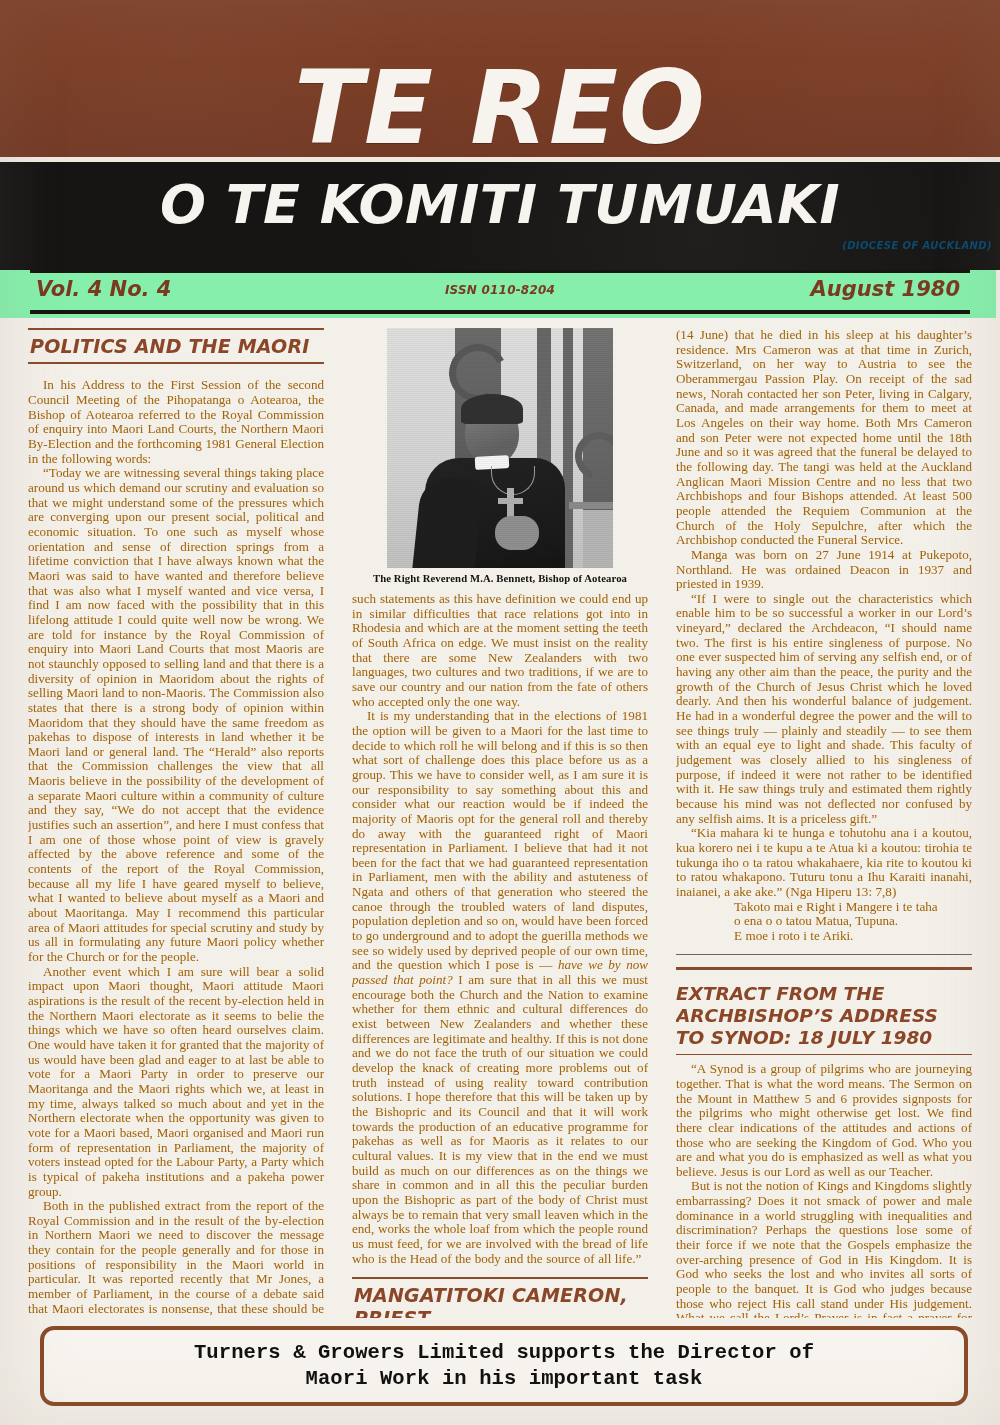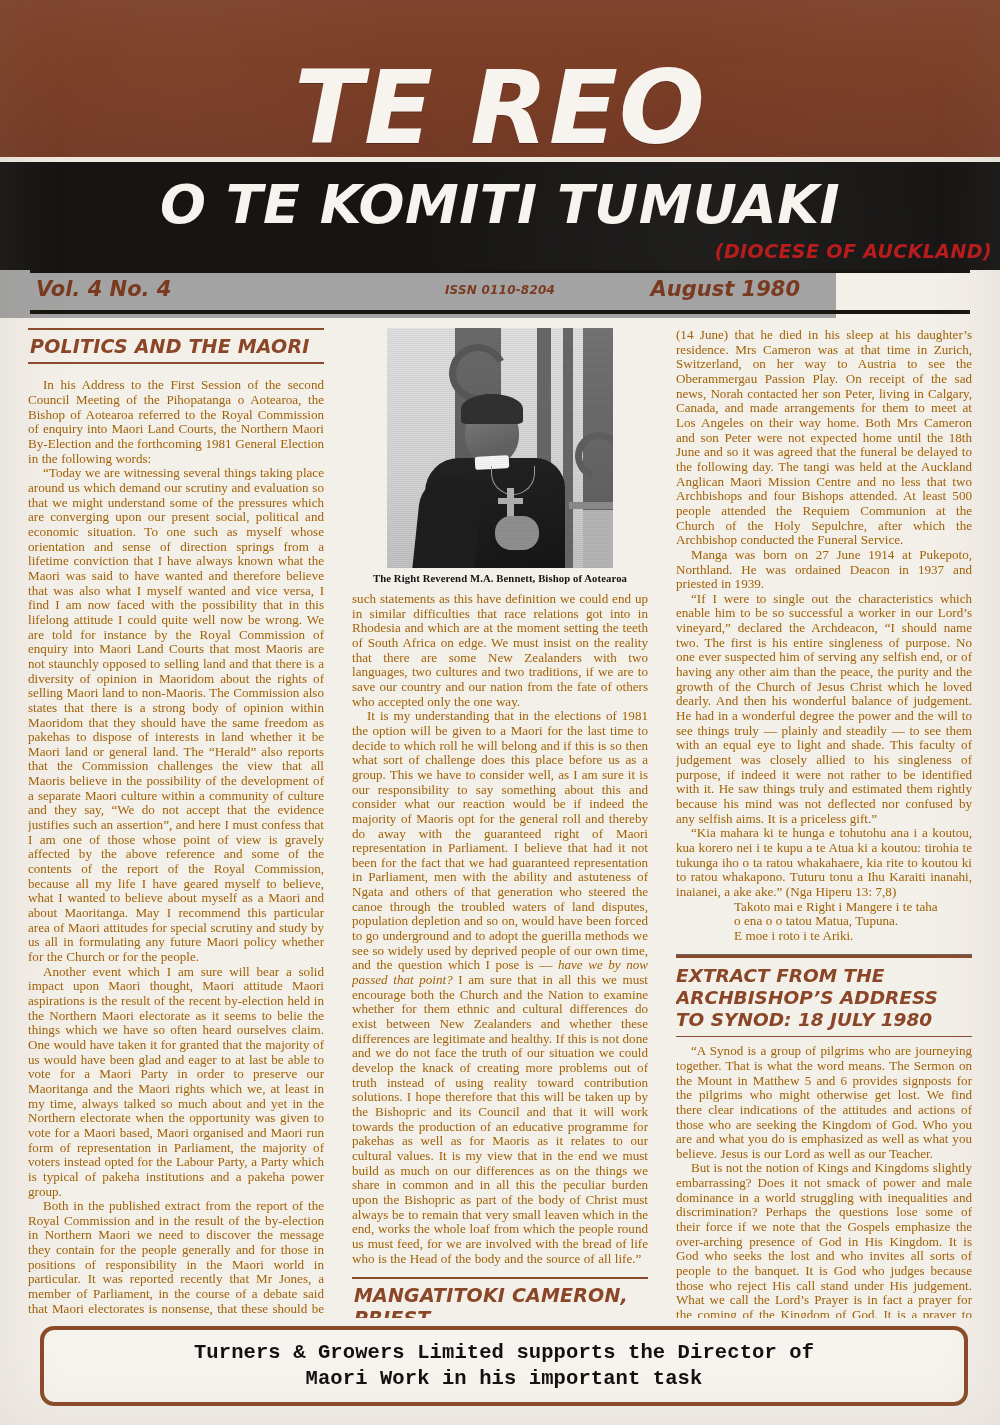--- a/index.html
+++ b/index.html
@@ -52,29 +52,29 @@
     font-style:italic;font-weight:bold;
     font-size:54px;line-height:1;
     letter-spacing:.5px;
     color:#f7f4ef;
     z-index:6;
   }
   .title-diocese{
     position:absolute;right:8px;top:240px;
     font-family:"DejaVu Sans",sans-serif;
     font-style:italic;font-weight:bold;
-    font-size:19px;letter-spacing:.4px;
-    color:#b91c1c;
+    font-size:10px;letter-spacing:.4px;
+    color:#0c4a6e;
     z-index:7;
   }
 
   
   .issuebar{
-    position:absolute;left:0;top:270px;width:836px;height:48px;
-    background:#a3a3a3;
+    position:absolute;left:0;top:270px;width:996px;height:48px;
+    background:#86efac;
   }
   .issuebar .rule-top{
     position:absolute;left:30px;top:0px;width:940px;height:3px;background:#17150f;
   }
   .issuebar .rule-bot{
     position:absolute;left:30px;top:40px;width:940px;height:4px;background:#17150f;
   }
   .issue-vol,.issue-date{
     position:absolute;top:7px;
     font-family:"DejaVu Sans",sans-serif;
@@ -188,23 +188,24 @@
   }
   .photo-cap{
     font-family:"Liberation Serif",serif;
     font-weight:bold;font-size:10.7px;line-height:13px;
     text-align:center;color:#141312;
     margin:0 0 7px 0;letter-spacing:.1px;
   }
 
   
   .extract{
+    margin-top:12px;
     border-top:3px solid #8a4b2c;
     border-bottom:0;
-    padding-top:7px;
+    padding-top:13px;
   }
   .extract-head{
     font-family:"DejaVu Sans",sans-serif;
     font-style:italic;font-weight:bold;
     font-size:18.5px;line-height:1.18;
     color:#8a4627;
     margin-bottom:5px;
   }
   .extract-rule{height:1.6px;background:#8a4b2c;margin-bottom:7px;}
 

